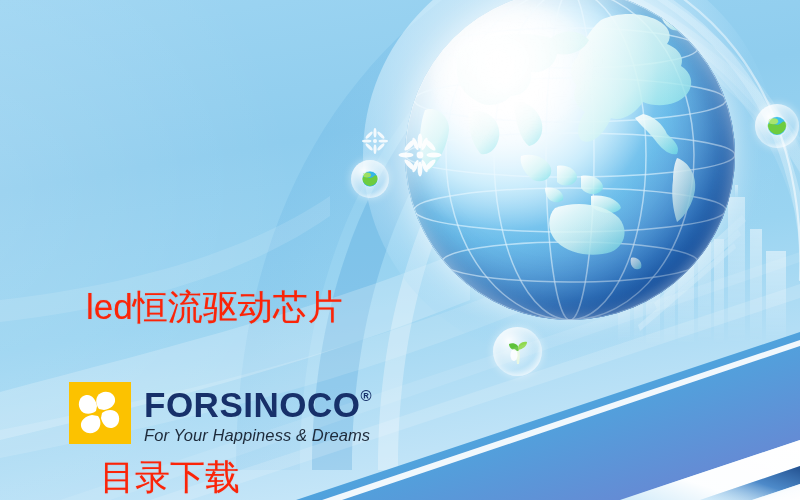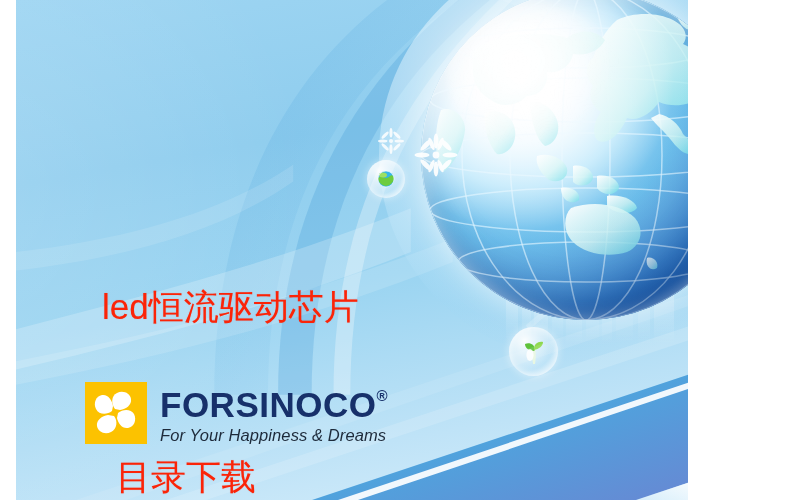--- a/index.html
+++ b/index.html
@@ -1,20 +1,19 @@
 <!DOCTYPE html>
 <html><head>
 <meta charset="utf-8">
 <style>
   html,body{margin:0;padding:0;background:#ffffff;}
   #stage{
-    position:relative;width:672px;height:500px;overflow:hidden;
+    position:relative;width:800px;height:500px;overflow:hidden;
     font-family:"Liberation Sans","DejaVu Sans",sans-serif;
     background:linear-gradient(170deg,#9ed5f2 0%,#8fcdee 30%,#9ad4f1 55%,#bfe3f7 82%,#d7eefb 100%);
-    margin-left:16px;
   }
   .layer{position:absolute;inset:0;}
 
   .sky-left{
     position:absolute;left:-120px;top:-40px;width:420px;height:600px;
     background:radial-gradient(ellipse at 10% 40%,rgba(255,255,255,.16),rgba(255,255,255,0) 70%);
   }
 
   
   .globe-wrap{position:absolute;left:405px;top:-10px;width:330px;height:330px;}

